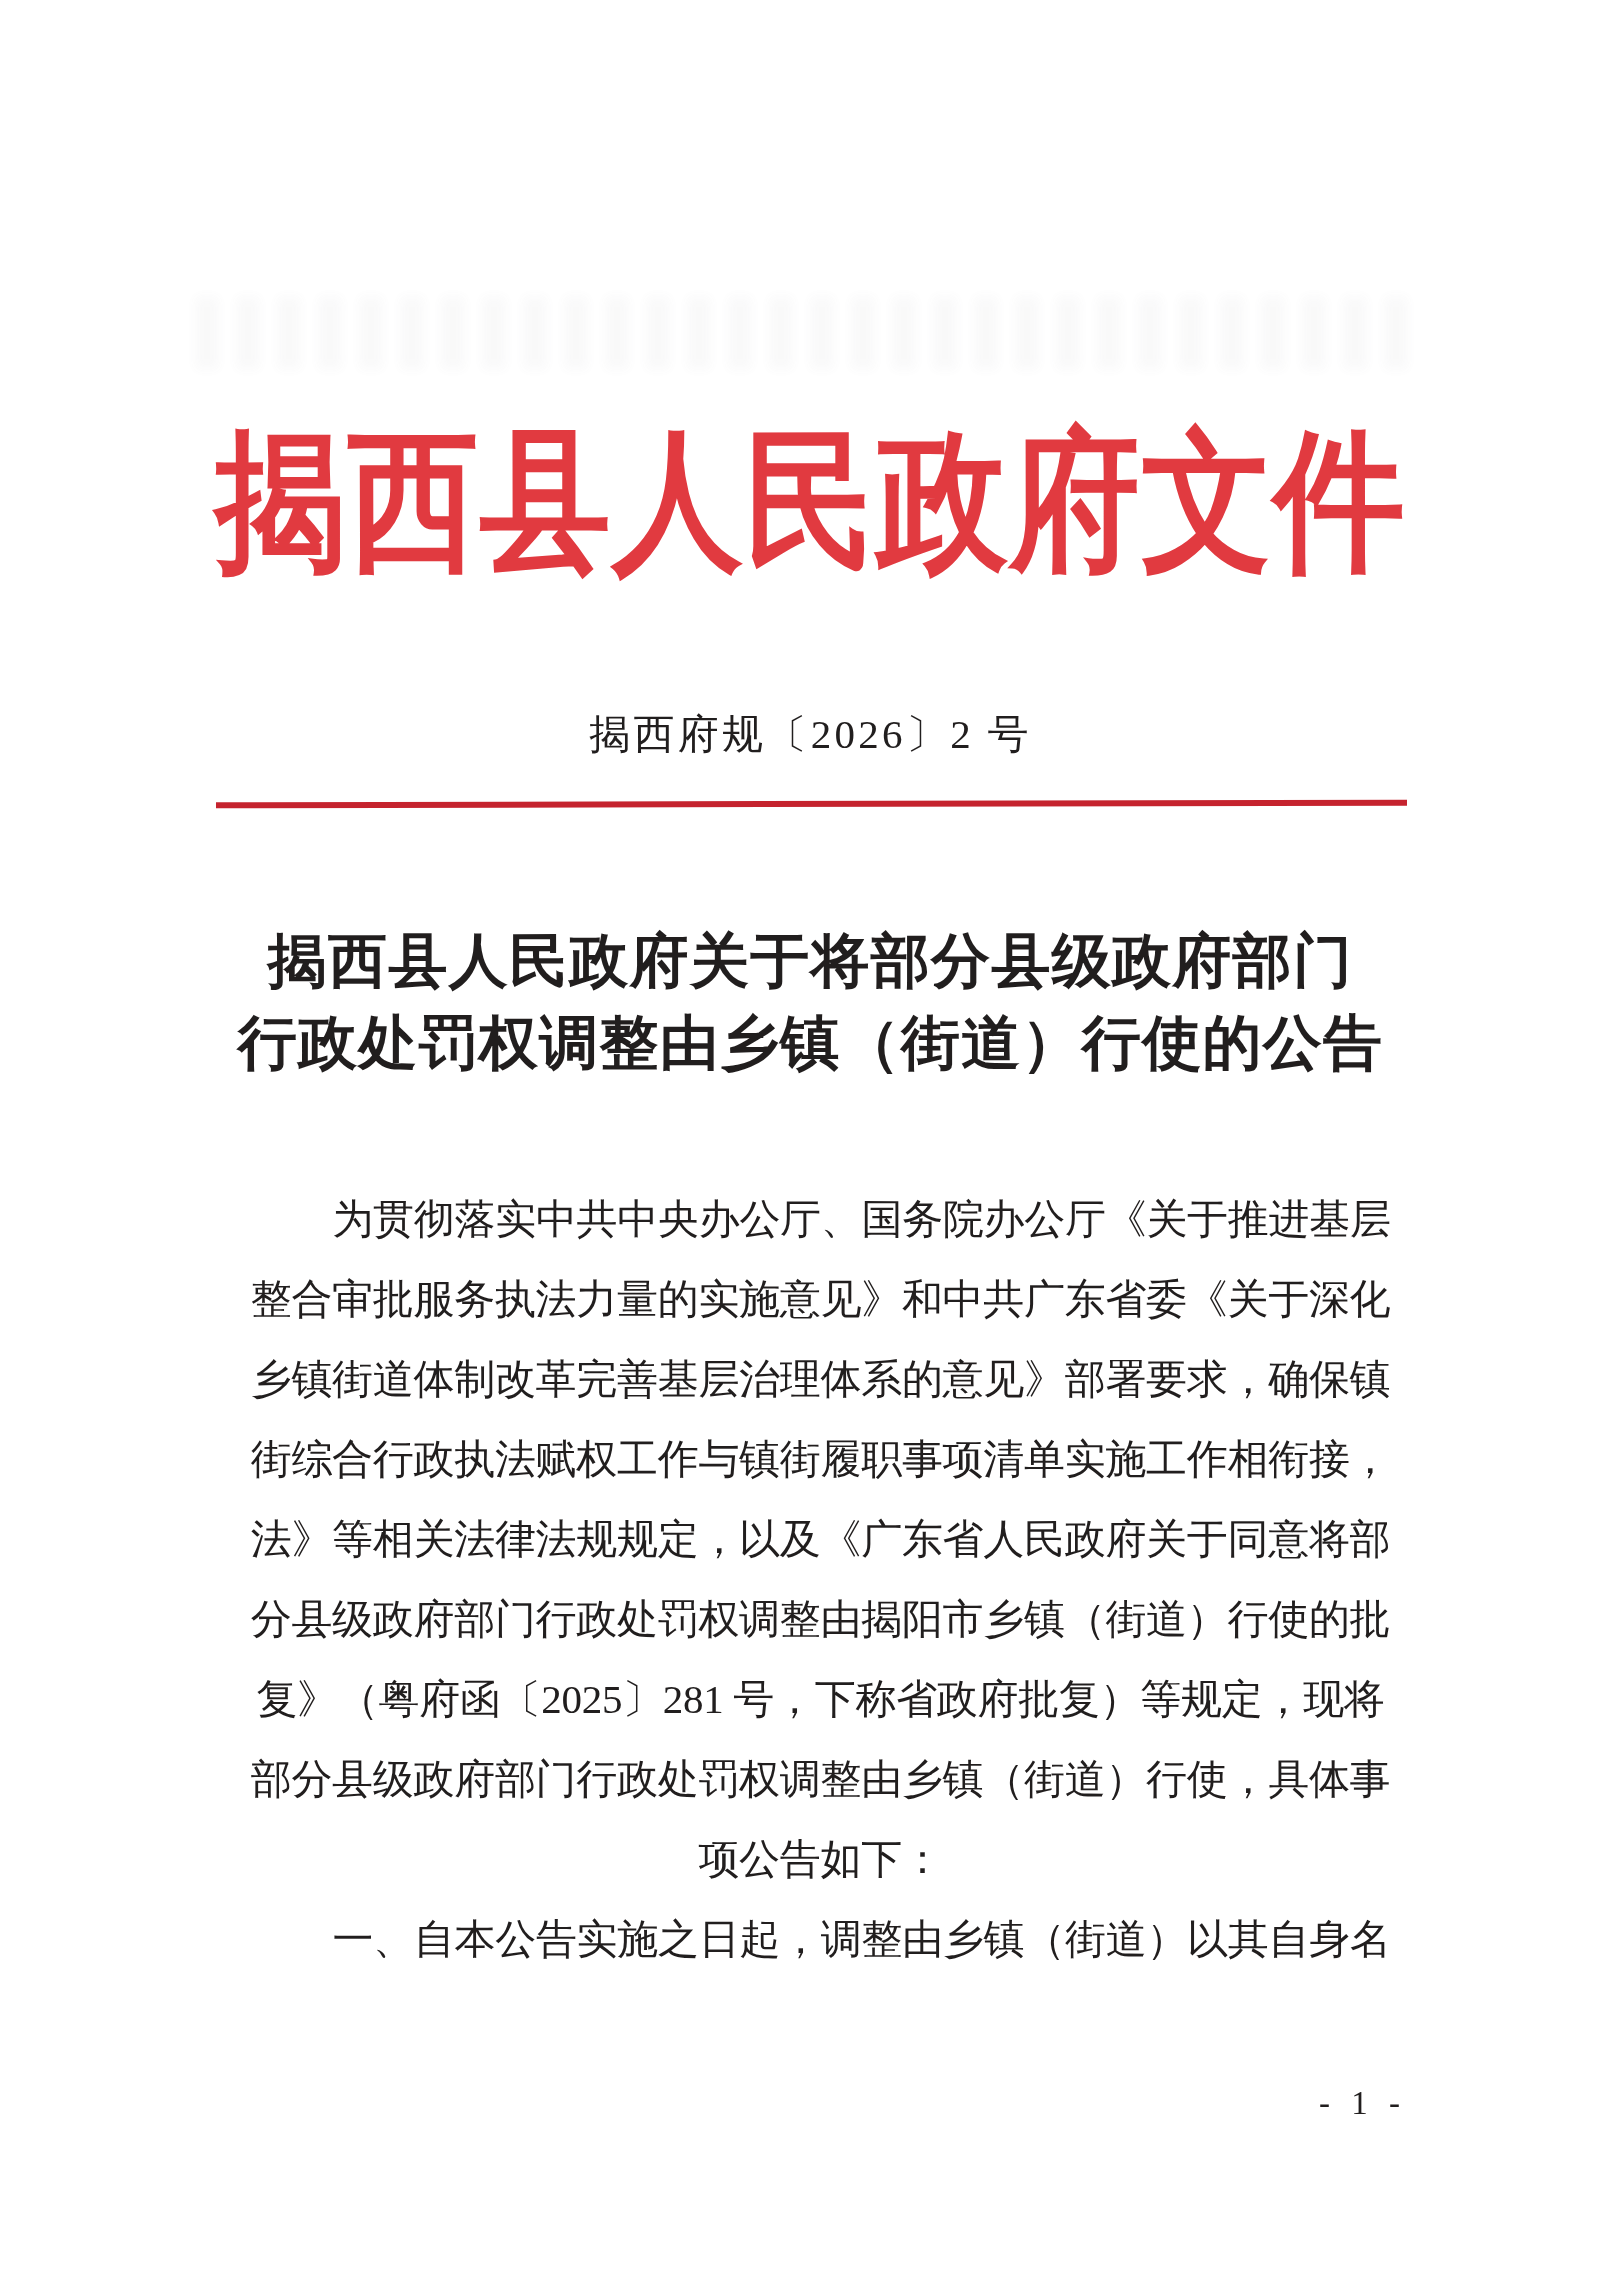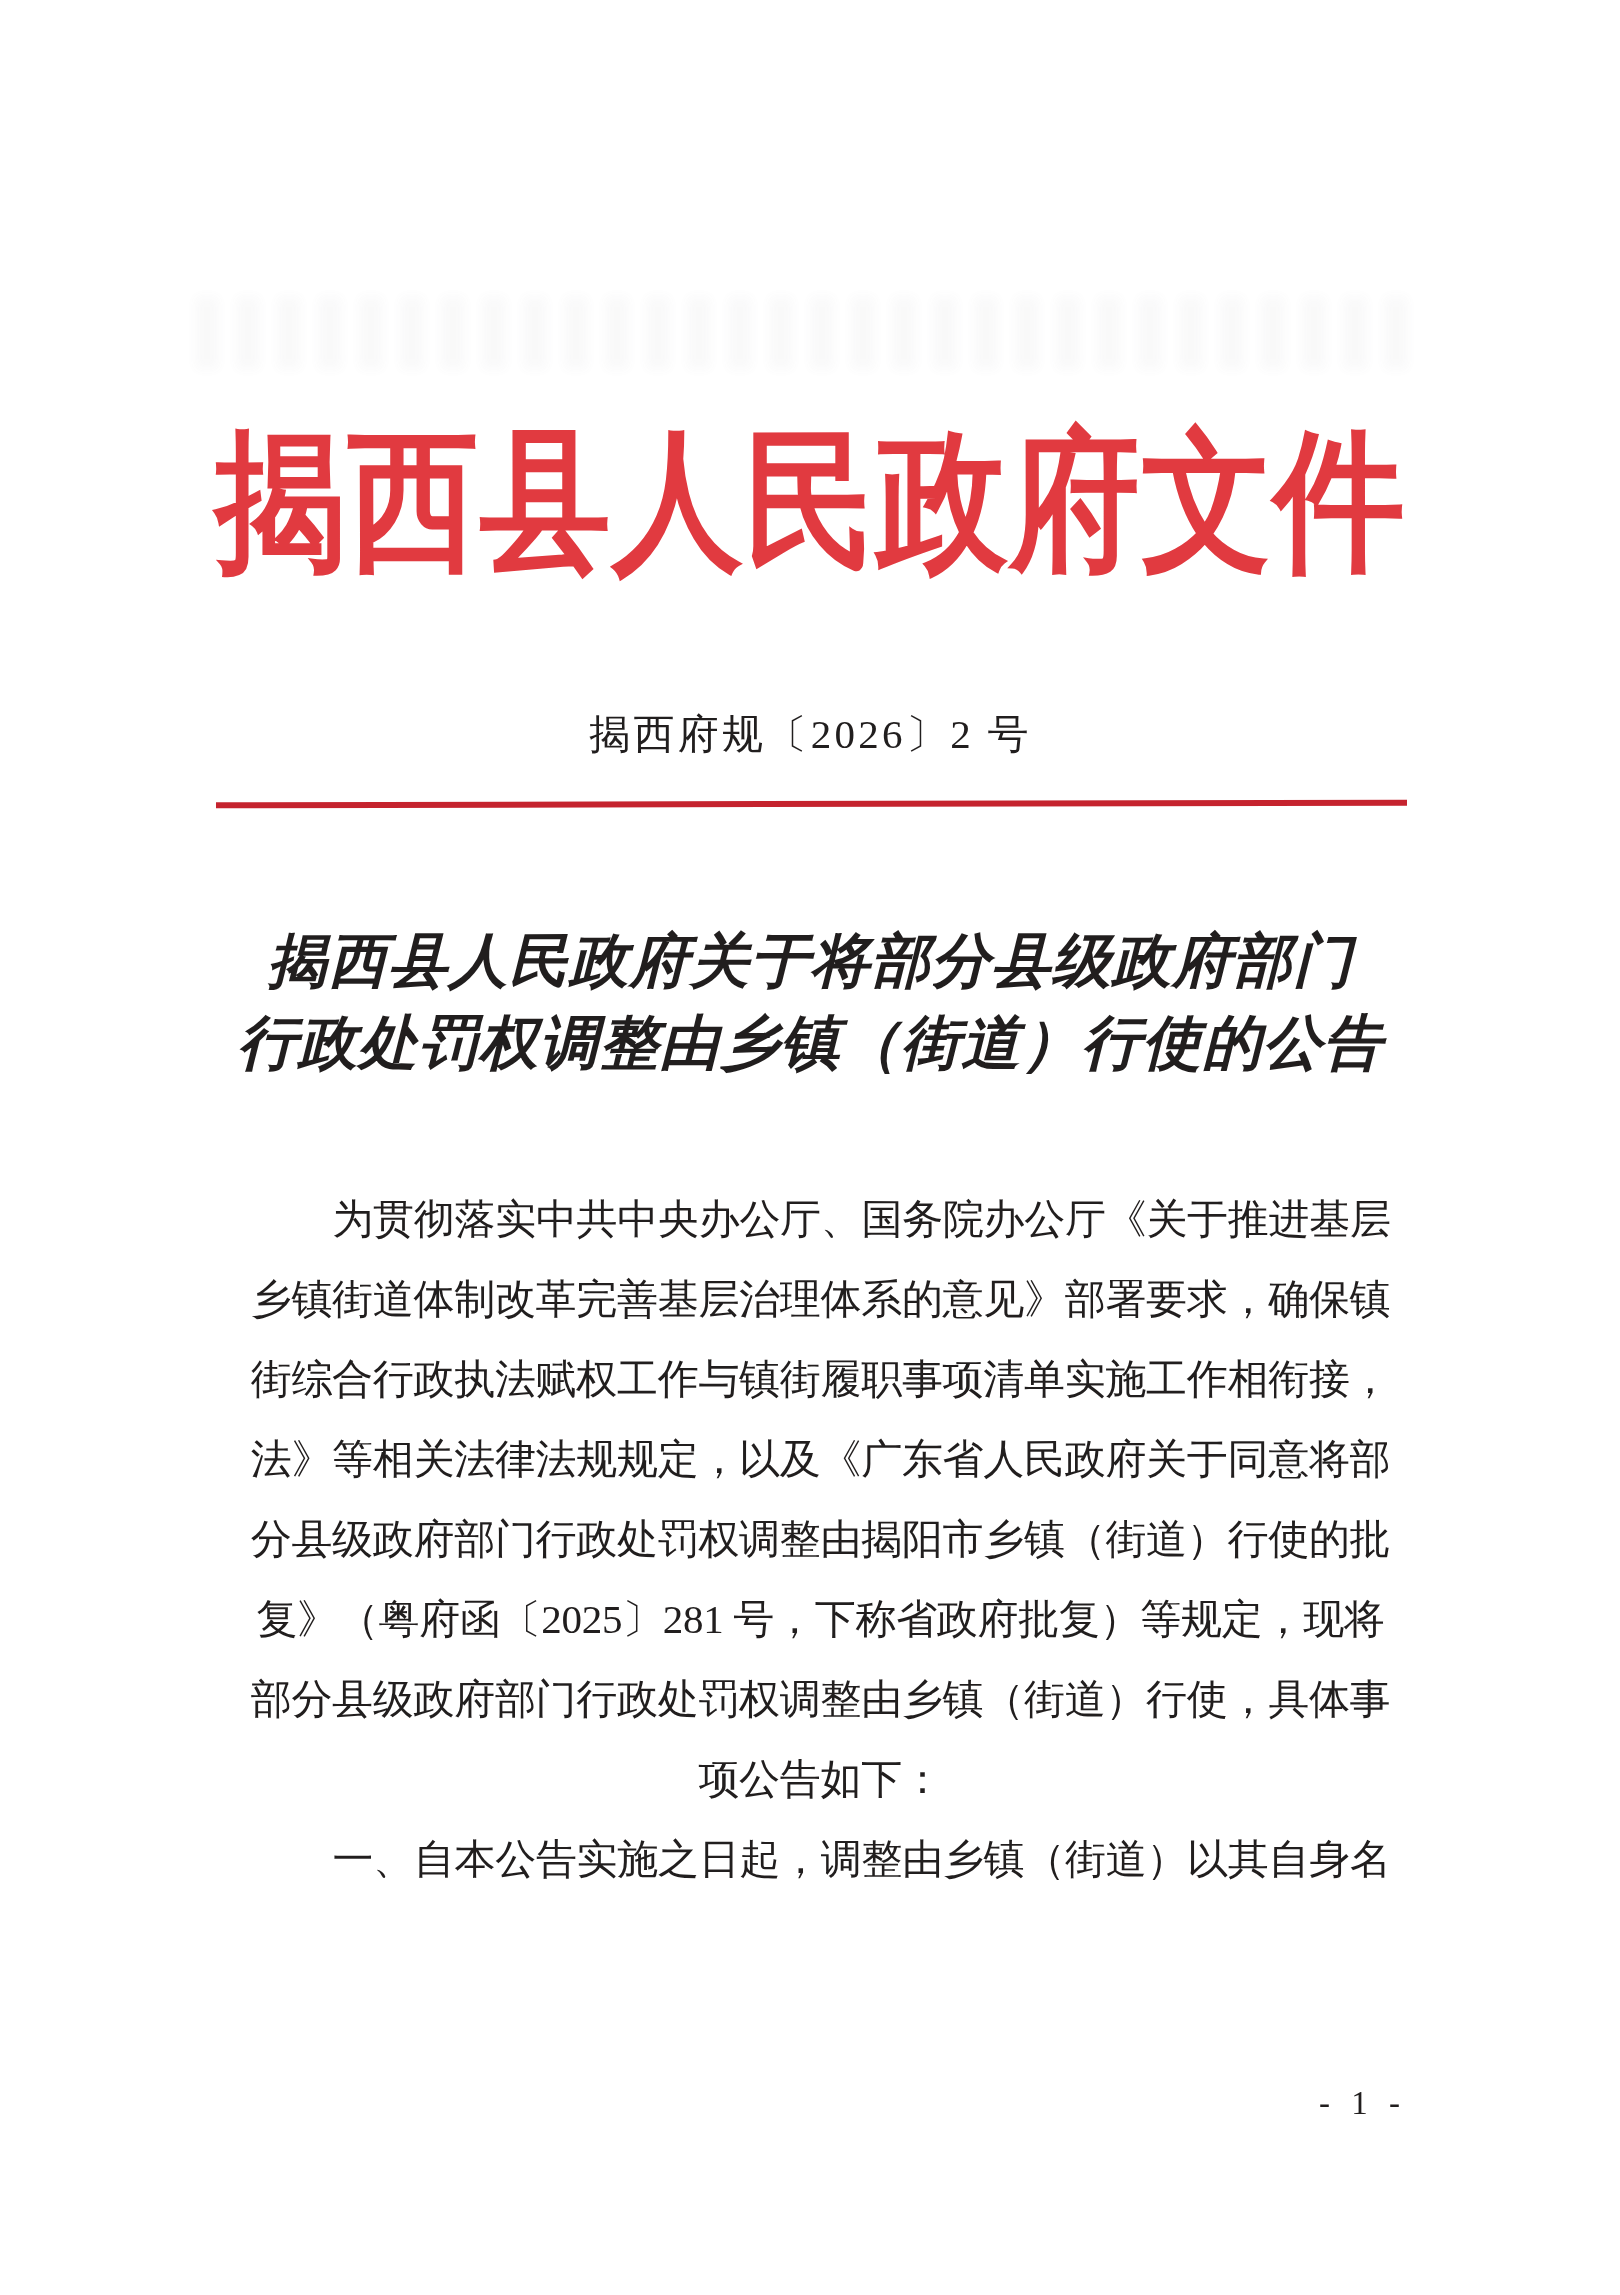--- a/index.html
+++ b/index.html
@@ -61,21 +61,21 @@
     position: absolute;
     top: 920px; left: 0;
     width: 100%;
     text-align: center;
     font-size: 59px;
     font-weight: bold;
     line-height: 82px;
     letter-spacing: 1.3px;
     color: var(--text-black);
   }
-  .doc-title .t-line { white-space: nowrap; font-style: italic; }
+  .doc-title .t-line { white-space: nowrap; }
   .body-block {
     position: absolute;
     top: 1179px; left: 203px;
     width: 1235px;
     font-size: 41px;
     line-height: 80px;
     color: var(--text-black);
   }
   .body-line {
     white-space: nowrap;
@@ -105,20 +105,21 @@
 
   <div class="red-rule"></div>
 
   <div class="doc-title">
     <div class="t-line">揭西县人民政府关于将部分县级政府部门</div>
     <div class="t-line">行政处罚权调整由乡镇（街道）行使的公告</div>
   </div>
 
   <div class="body-block">
       <div class="body-line indent">为贯彻落实中共中央办公厅、国务院办公厅《关于推进基层</div>
+      <div class="body-line">整合审批服务执法力量的实施意见》和中共广东省委《关于深化</div>
       <div class="body-line">乡镇街道体制改革完善基层治理体系的意见》部署要求，确保镇</div>
       <div class="body-line">街综合行政执法赋权工作与镇街履职事项清单实施工作相衔接，</div>
       <div class="body-line">法》等相关法律法规规定，以及《广东省人民政府关于同意将部</div>
       <div class="body-line">分县级政府部门行政处罚权调整由揭阳市乡镇（街道）行使的批</div>
       <div class="body-line">复》（粤府函〔2025〕281 号，下称省政府批复）等规定，现将</div>
       <div class="body-line">部分县级政府部门行政处罚权调整由乡镇（街道）行使，具体事</div>
       <div class="body-line">项公告如下：</div>
       <div class="body-line indent">一、自本公告实施之日起，调整由乡镇（街道）以其自身名</div>
     </div>
 

